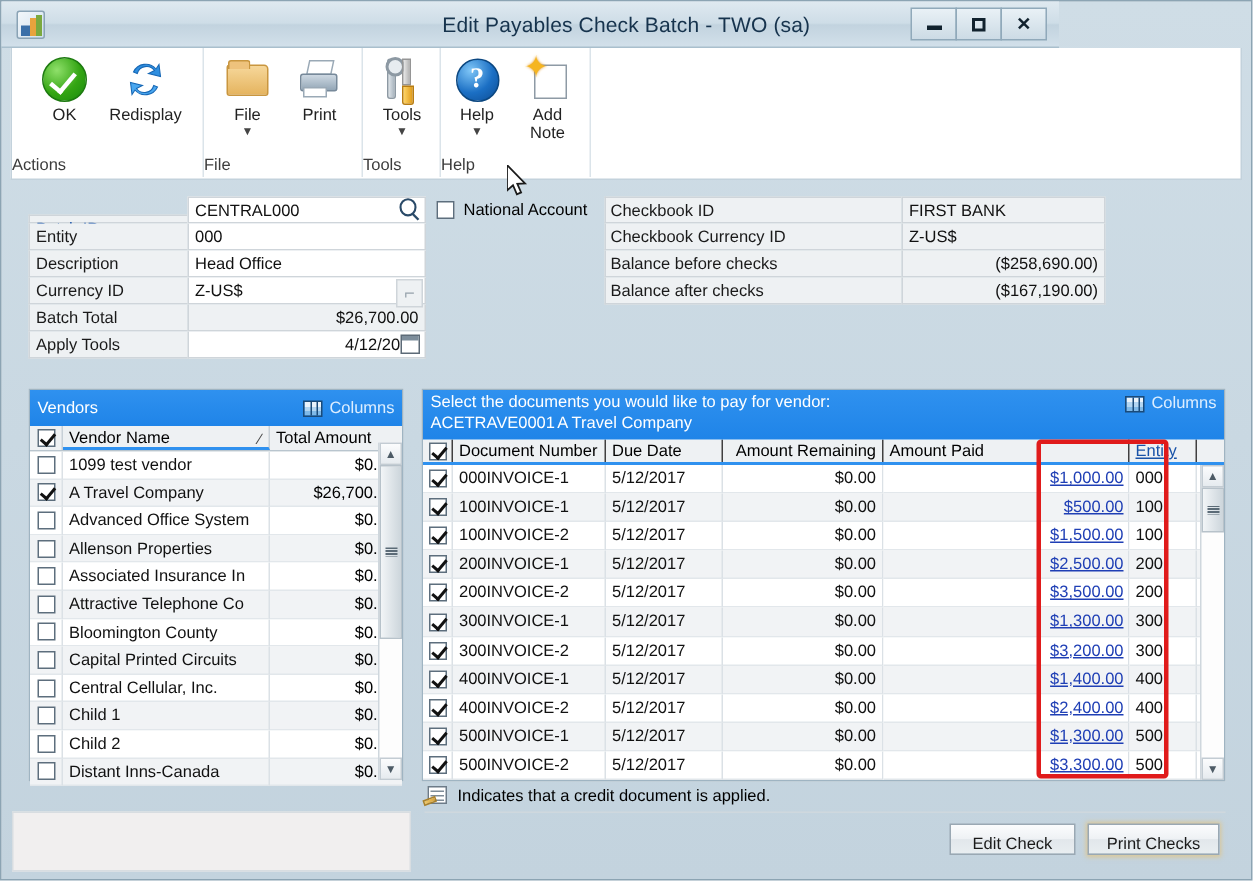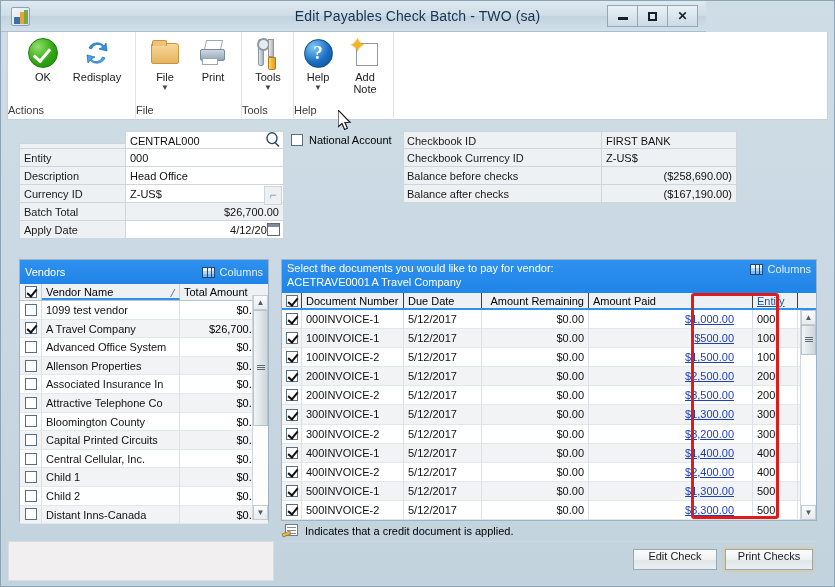--- a/index.html
+++ b/index.html
@@ -332,21 +332,21 @@
   .d-rows { position: relative; height: 210px; overflow: hidden; }
   .d-row { display: flex; height: 19.1px; }
   .d-row > div {
     line-height: 18px; font-size: 11px; color: #111;
     border-right: 1px solid #dbe1e6; border-bottom: 1px solid #e2e7eb;
     background: #ffffff; padding-left: 4px;
   }
   .d-row.alt > div { background: #f1f3f5; }
   .d-row .d-ck { padding: 0; }
   .d-row .w-rem { text-align: right; padding-right: 4px; }
-  .d-row .w-paid { text-align: right; padding-right: 18px; }
+  .d-row .w-paid { text-align: right; padding-right: 3px; }
   .d-row .w-paid a { color: #1f3fb5; text-decoration: underline; }
   .ent-link { color: #1953a8; text-decoration: underline; }
   .dscroll {
     position: absolute; right: 0; top: 50px; width: 16px; height: 210px;
     background: #fdfdfd; border-left: 1px solid #cfd7dd;
   }
   .dscroll .ar {
     height: 15px; background: linear-gradient(to bottom,#fbfcfd,#e6ebef);
     border: 1px solid #c3ccd3; display:flex; align-items:center; justify-content:center;
     font-size: 8px; color: #4d5b66;
@@ -387,21 +387,21 @@
   }
   .sep-line {
     position: absolute; left: 282px; top: 540px; width: 534px; height: 1px;
     background: #cfd8de;
   }
   .btn {
     position: absolute; height: 21px;
     background: linear-gradient(to bottom,#fbfcfd 0%, #eef1f4 50%, #e2e7eb 51%, #e9eef1 100%);
     border: 1px solid #9aa8b3;
     font-size: 11px; color: #1a1a1a;
-    display: flex; align-items: flex-start; justify-content: center;
+    display: flex; align-items: flex-end; justify-content: center;
     cursor: default;
   }
   .btn-edit { left: 632px; top: 548px; width: 84px; }
   .btn-print { left: 724px; top: 548px; width: 88px; }
   .btn-print { box-shadow: 0 0 3px 1px rgba(240,190,90,.55); }
 
   .bottom-pad {
     position: absolute; left: 7px; top: 540px; width: 266px; height: 40px;
     background: #f1efef; border: 1px solid #d8dde1;
   }
@@ -530,21 +530,21 @@
     </div>
     <div class="f-row">
       <div class="f-lbl">Currency ID</div>
       <div class="f-val">Z-US$</div>
     </div>
     <div class="f-row">
       <div class="f-lbl">Batch Total</div>
       <div class="f-val grey">$26,700.00</div>
     </div>
     <div class="f-row">
-      <div class="f-lbl">Apply Date</div>
+      <div class="f-lbl">Apply Tools</div>
       <div class="f-val num" style="position:relative;">
         <span>4/12/2017</span>
         <span class="cal-icon">
             <i></i>
           </span>
       </div>
     </div>
   </div>
 
   <span class="lookup-icon">

